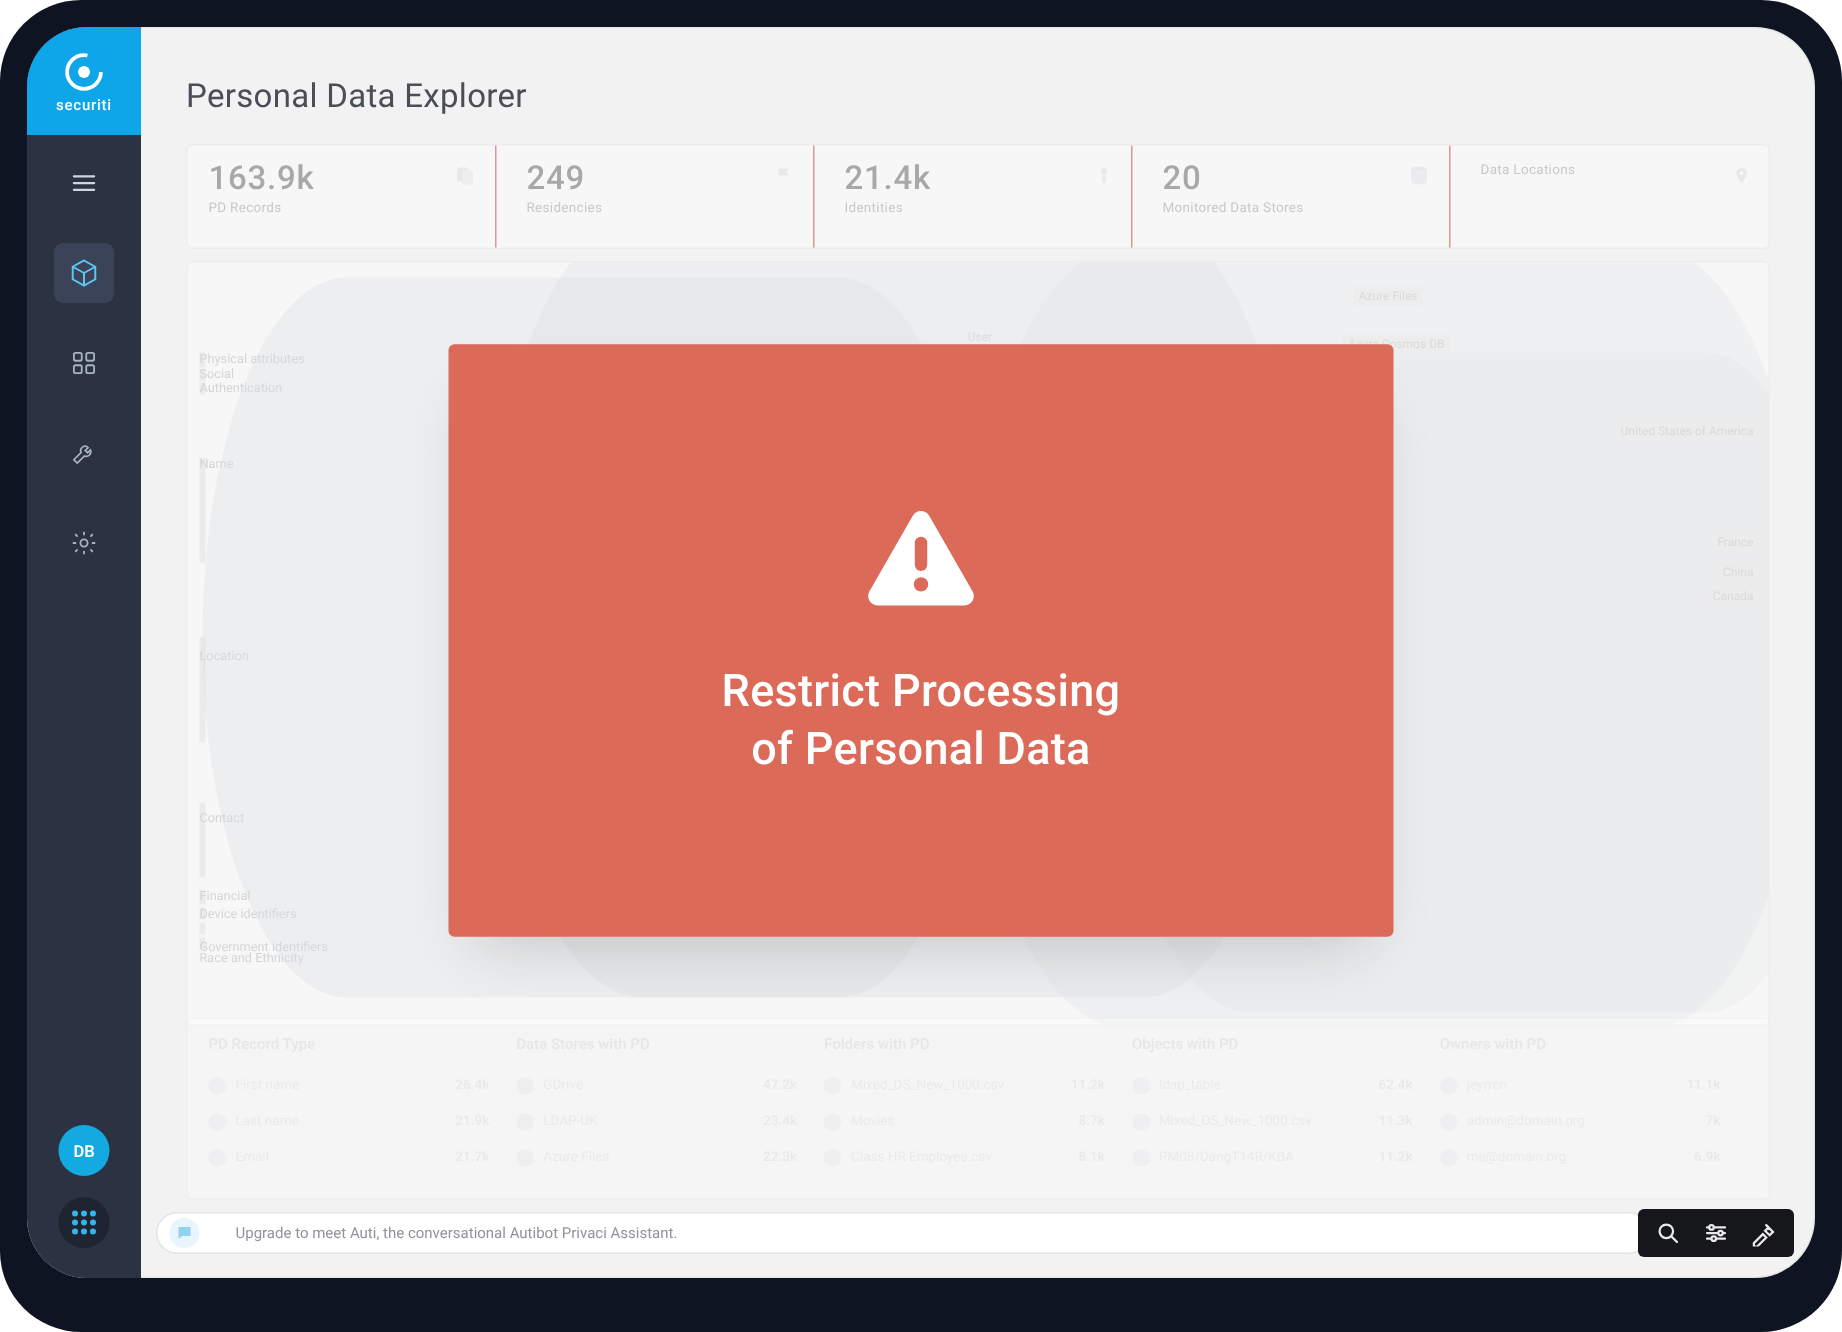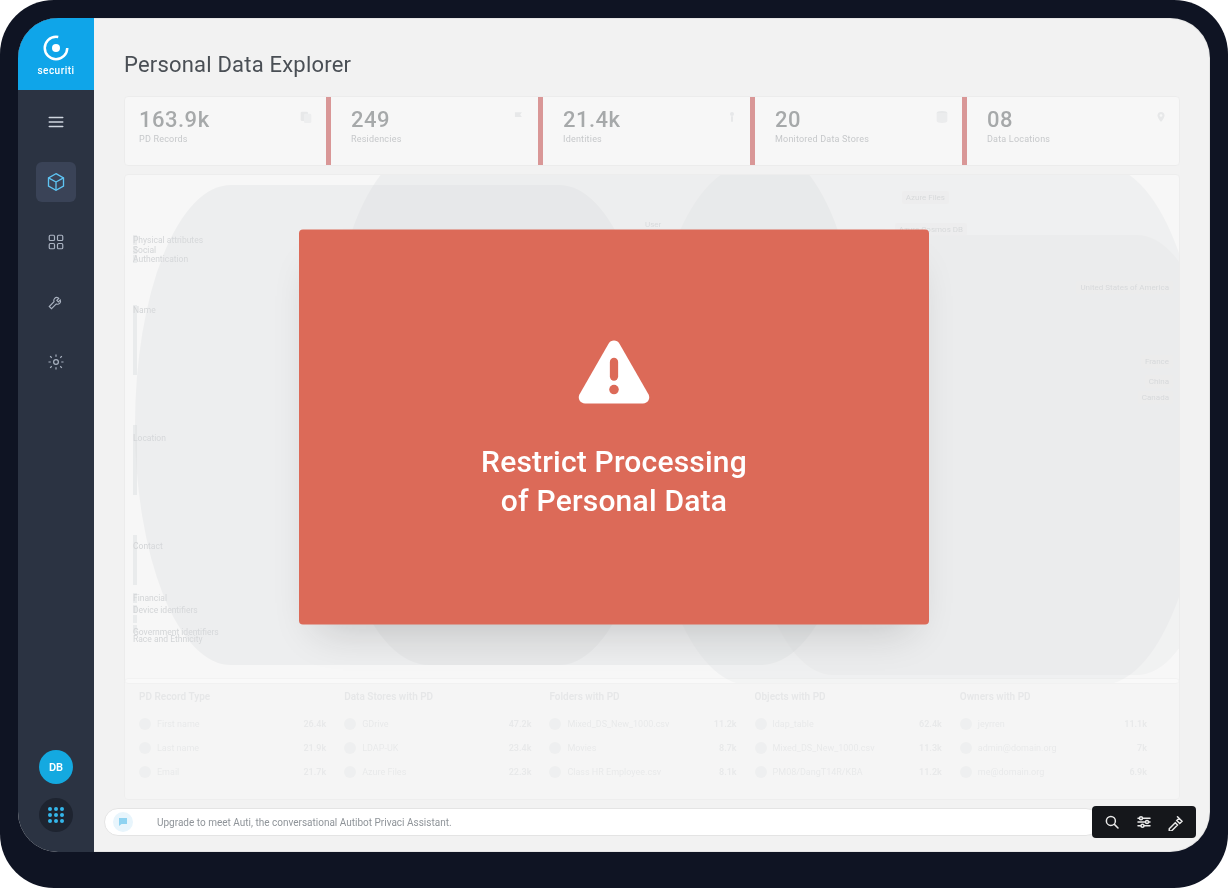--- a/index.html
+++ b/index.html
@@ -50,21 +50,21 @@
     position: absolute; left: 106px; top: 34px;
     font-size: 22px; color: #4a4f55; font-weight: 400;
     letter-spacing: .2px;
   }
 
   
   .kpis { position:absolute; left:106px; right:30px; top:78px; height:70px;
     display:grid; grid-template-columns: repeat(5, 1fr); gap:6px;
     background:#fff; border:1px solid #e5e5e5; border-radius:4px;
   }
-  .kpi { padding:10px 14px 8px 14px; position:relative; border-right:5px solid #b91c1c; }
+  .kpi { padding:10px 14px 8px 14px; position:relative; border-right:1px solid #b91c1c; }
   .kpi:last-child { border-right:none;}
   .kpi-value { font-size: 22px; font-weight: 500; color:#404548; letter-spacing:.5px;}
   .kpi-label { font-size: 9px; color:#8a8f94; margin-top:2px; letter-spacing:.2px;}
   .kpi .kicon { position:absolute; right:12px; top:12px; color:#d6d9dc;}
 
   
   .sankey { position:absolute; left:106px; right:30px; top:156px; height:510px;
     background:#fff; border:1px solid #e6e6e6; border-radius:4px; overflow:hidden;
   }
   .sankey-labels-left { position:absolute; left:8px; top:0; bottom:0; width:120px; }
@@ -225,21 +225,20 @@
         <div class="kpi-value">20</div>
         <div class="kpi-label">Monitored Data Stores</div>
         <span class="kicon">
           <svg width="16" height="16" viewBox="0 0 24 24">
               <ellipse cx="12" cy="6" rx="8" ry="3" fill="#d9dcdf"></ellipse>
               <path d="M4 6v12c0 1.7 3.6 3 8 3s8-1.3 8-3V6" fill="#e3e5e7"></path>
             </svg>
         </span>
       </div>
       <div class="kpi">
-        <div class="kpi-value">08</div>
         <div class="kpi-label">Data Locations</div>
         <span class="kicon">
           <svg width="12" height="16" viewBox="0 0 24 24">
               <path d="M12 2a7 7 0 0 0-7 7c0 5.2 7 13 7 13s7-7.8 7-13a7 7 0 0 0-7-7z" fill="#d9dcdf"></path>
               <circle cx="12" cy="9" r="2.7" fill="#fff"></circle>
             </svg>
         </span>
       </div>
     </div>
 

